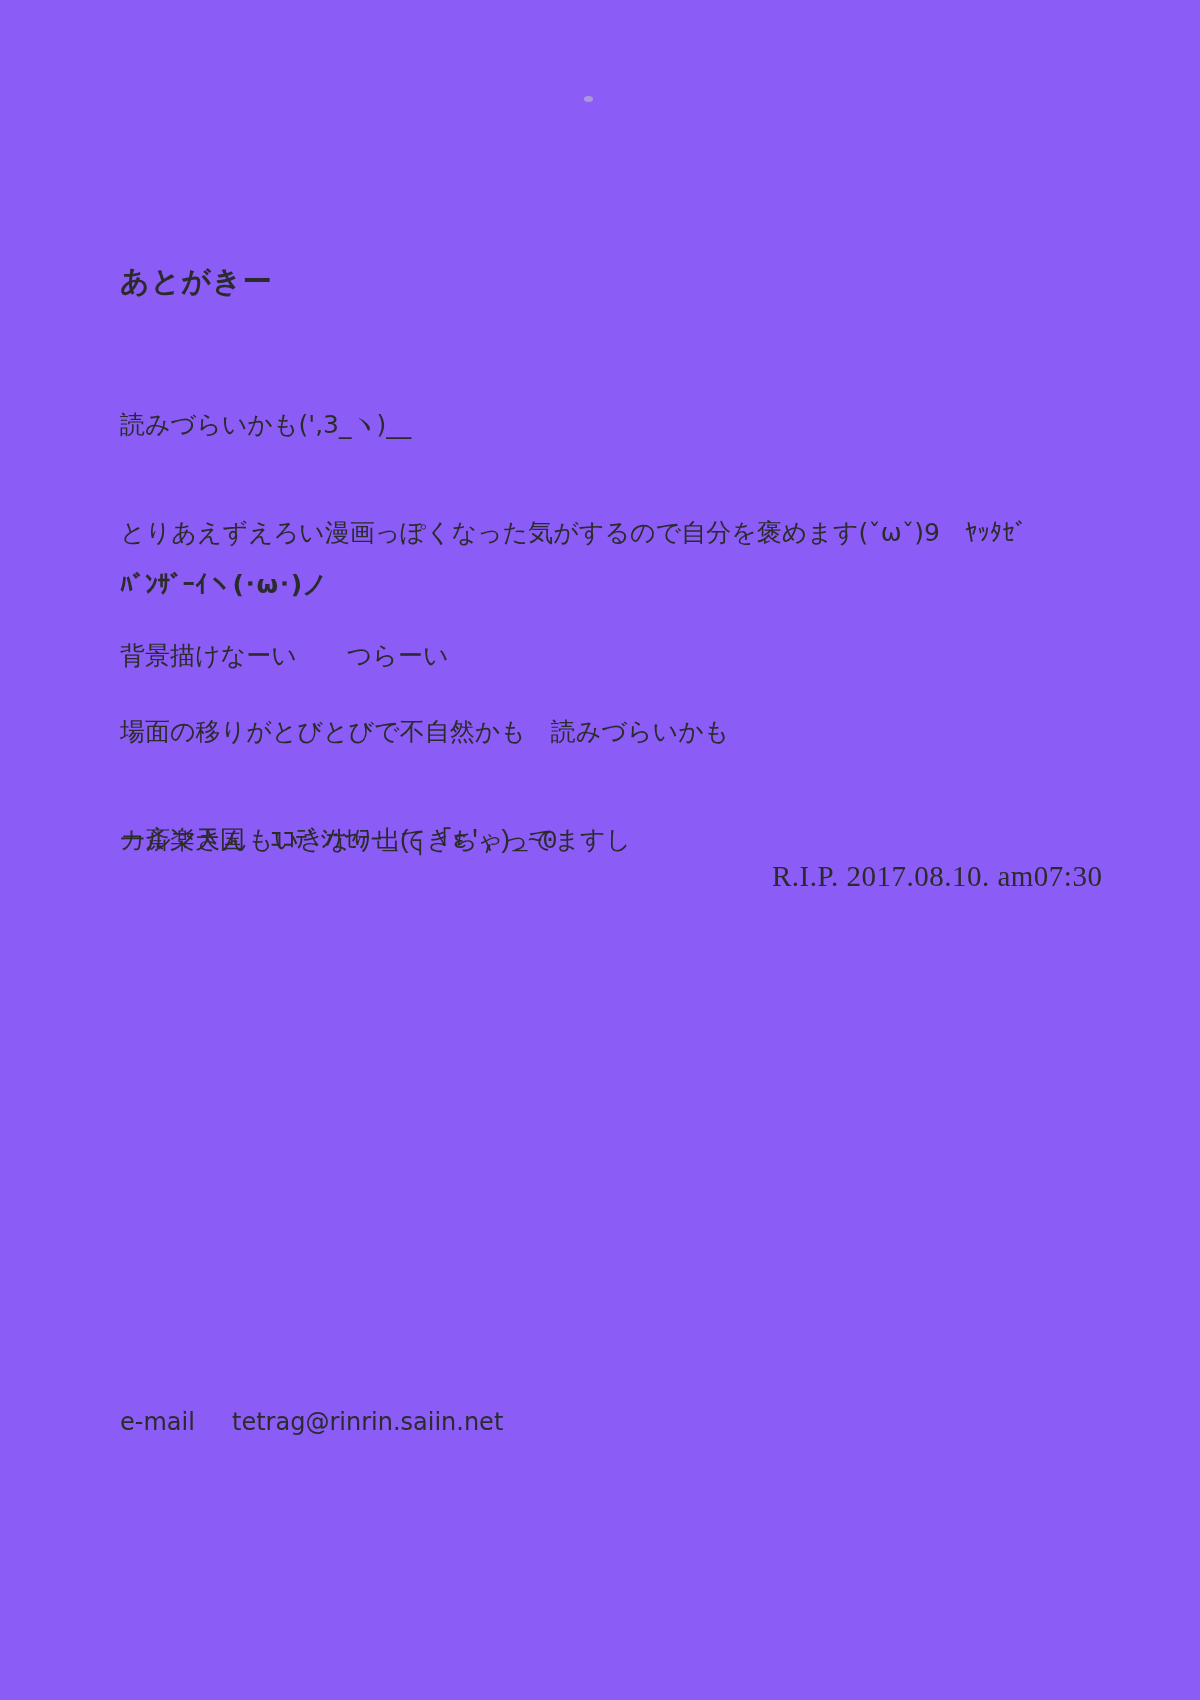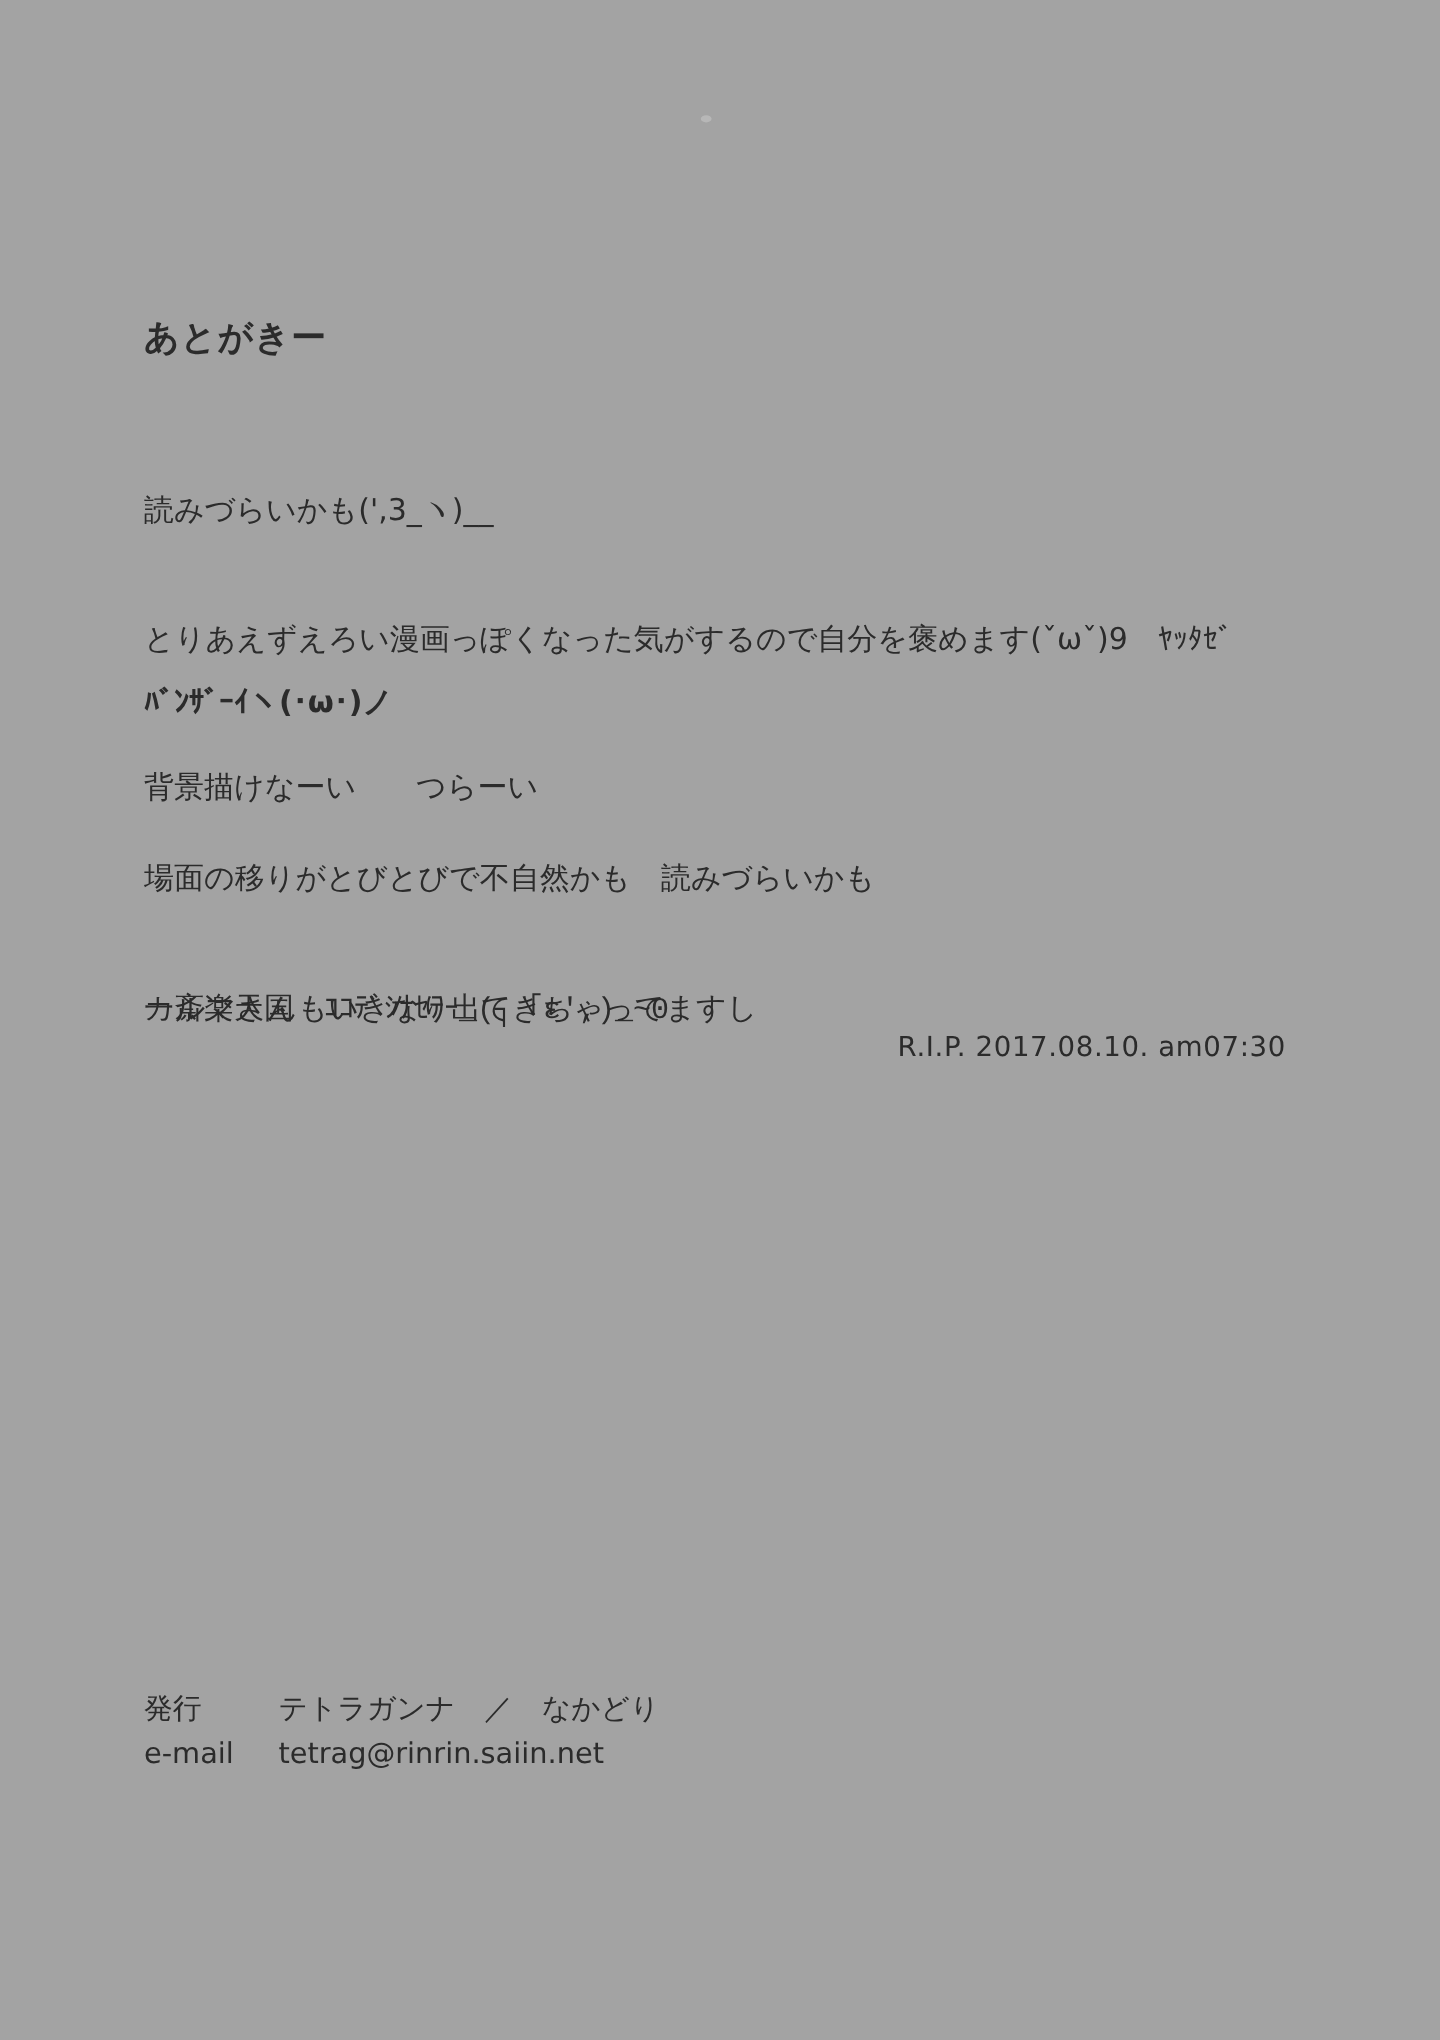--- a/index.html
+++ b/index.html
@@ -5,21 +5,21 @@
   html, body {
     margin: 0;
     padding: 0;
     background: #e9e9e9;
   }
   .page {
     position: relative;
     width: 1200px;
     height: 1700px;
     margin: 0 auto;
-    background: #a3a3a3;
+    background: #8b5cf6;
     overflow: hidden;
     font-family: "DejaVu Sans", sans-serif;
     color: #2b2b2b;
     -webkit-font-smoothing: antialiased;
   }
   .heading {
     position: absolute;
     left: 120px;
     top: 262px;
     font-size: 29px;
@@ -34,25 +34,26 @@
     line-height: 36px;
     white-space: pre;
   }
   .block-1 { top: 335px; }
   .block-2 { top: 495px; font-weight: bold; }
   .block-3 { top: 566px; }
   .block-4 { top: 642px; }
   .block-5 { top: 752px; font-family: Liberation Mono, monospace; }
   .signoff {
     position: absolute;
-    left: 748px;
+    left: 772px;
     top: 860px;
-    font-size: 23px;
+    font-size: 29px;
     letter-spacing: 0.5px;
     white-space: pre;
+    font-family: Liberation Serif, serif;
   }
   .colophon {
     position: absolute;
     left: 120px;
     top: 1408px;
     font-size: 24px;
   }
   .colophon-row {
     display: flex;
     height: 39px;
@@ -105,22 +106,18 @@
   </div>
 
   <div class="block block-5">
     <div>一斎楽天国　ｺｺﾃﾞｼﾅｾﾃｰ_(┐「ε',)_~0</div>
   </div>
 
   <div class="signoff">R.I.P. 2017.08.10. am07:30</div>
 
   <div class="colophon">
     <div class="colophon-row">
-      <span class="colophon-label">発行</span>
-      <span class="colophon-value">テトラガンナ　／　なかどり</span>
-    </div>
-    <div class="colophon-row">
       <span class="colophon-label">e-mail</span>
       <span class="colophon-value">tetrag@rinrin.saiin.net</span>
     </div>
   </div>
 
 </div>
 
 </body></html>

